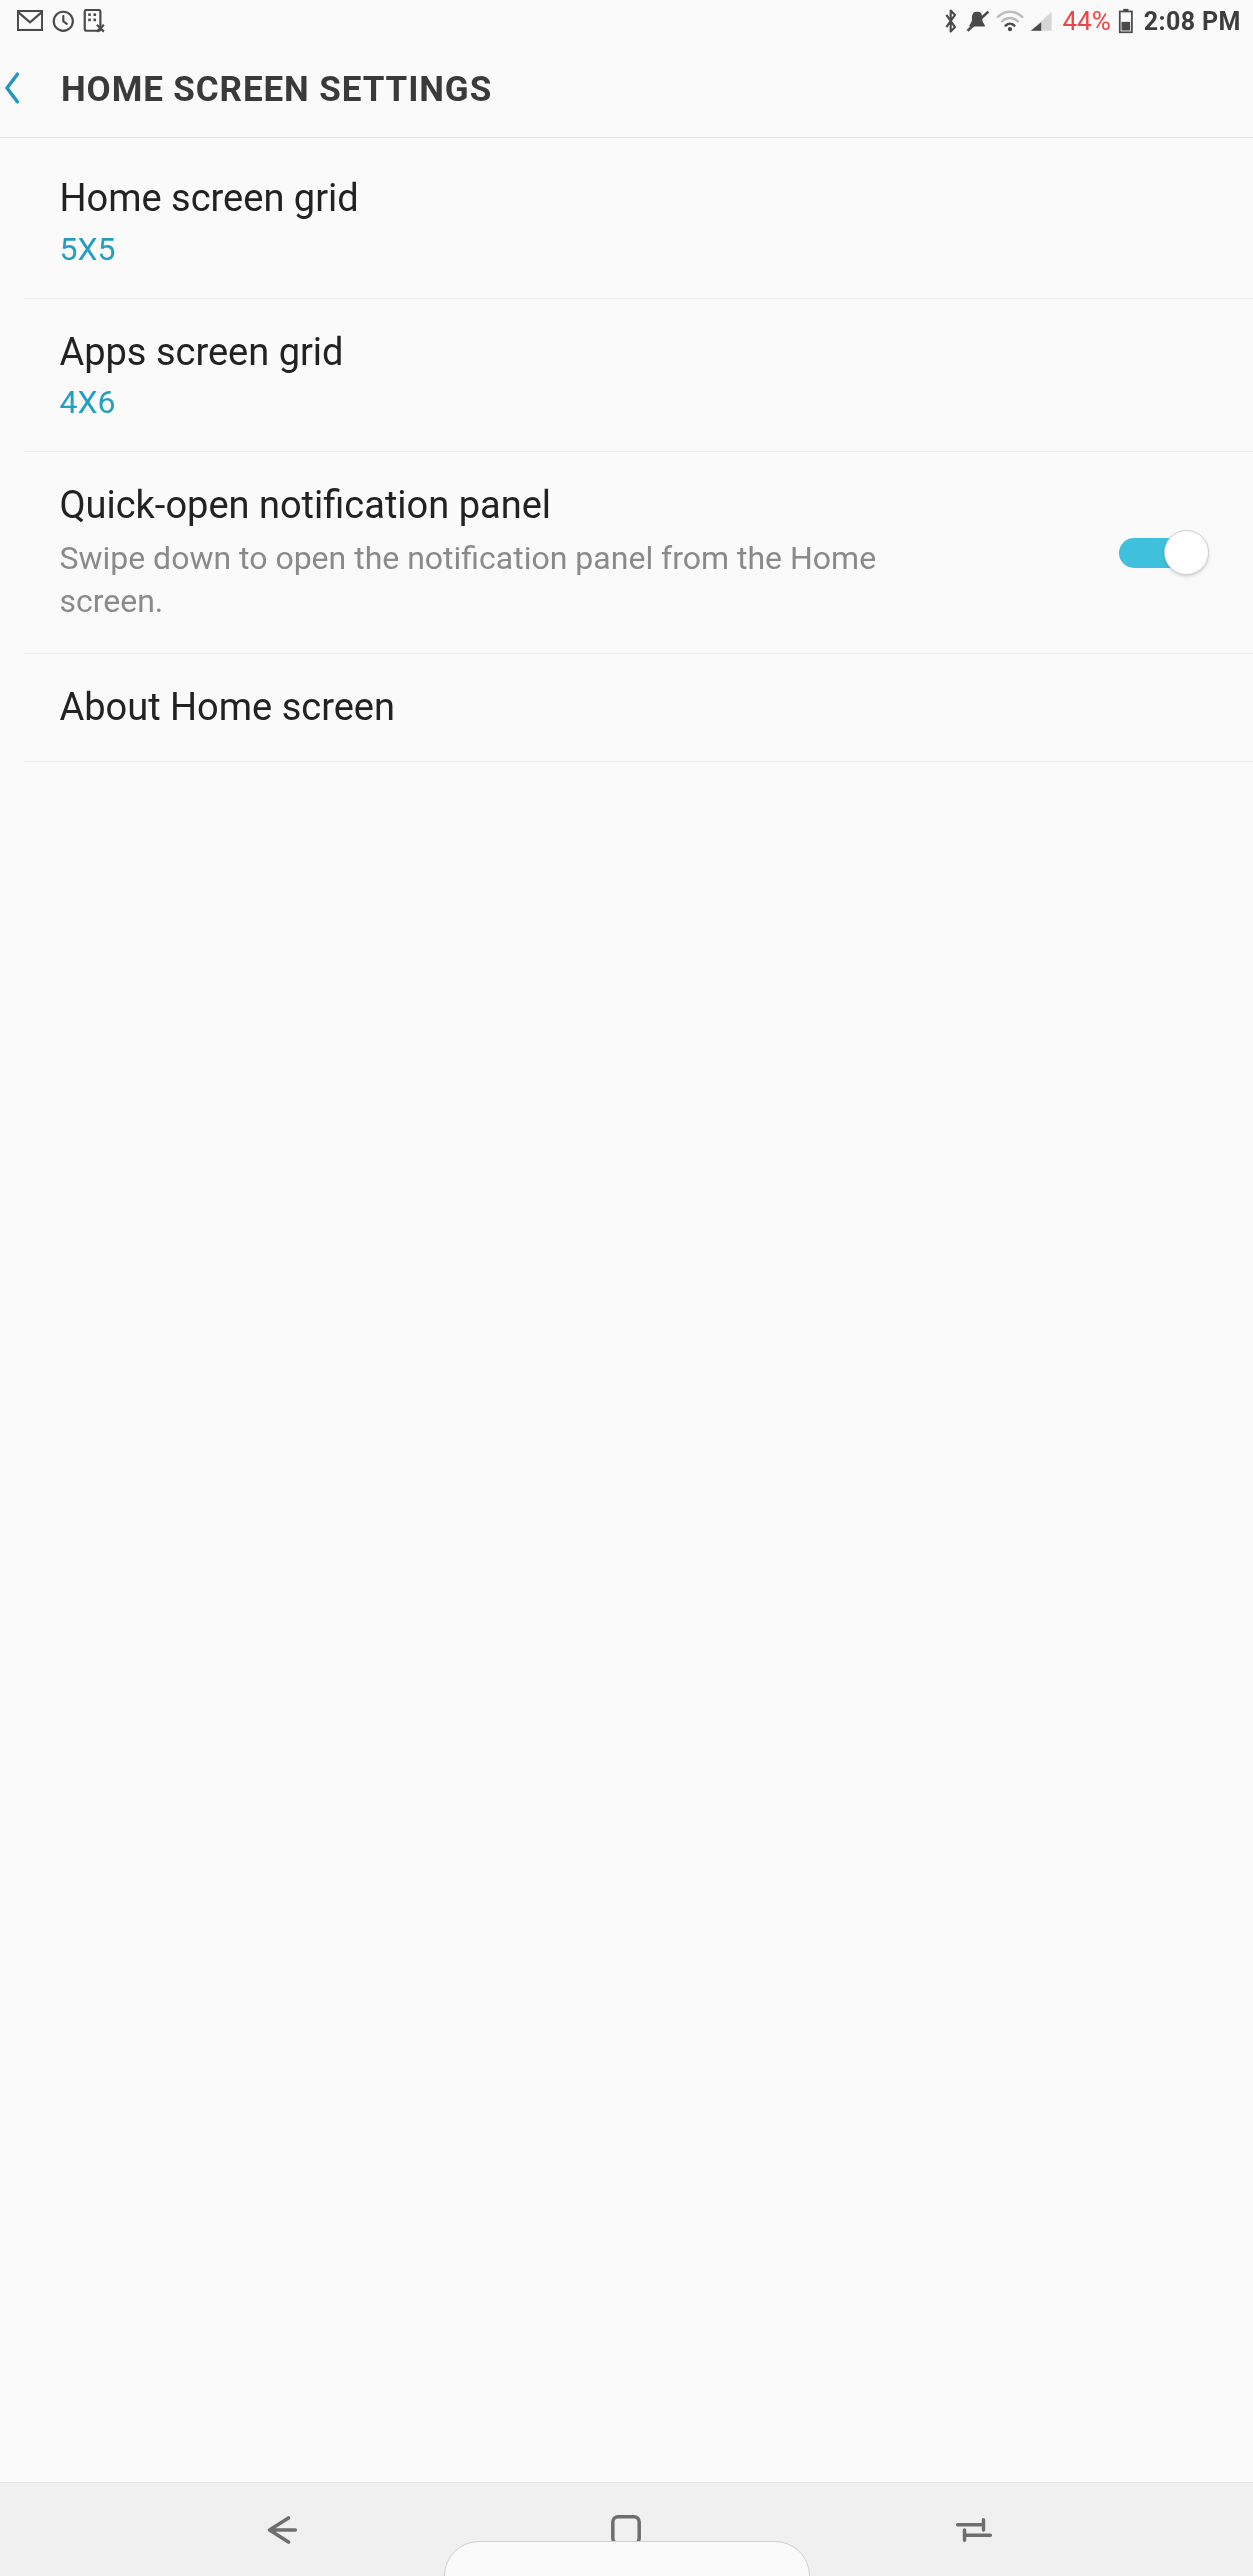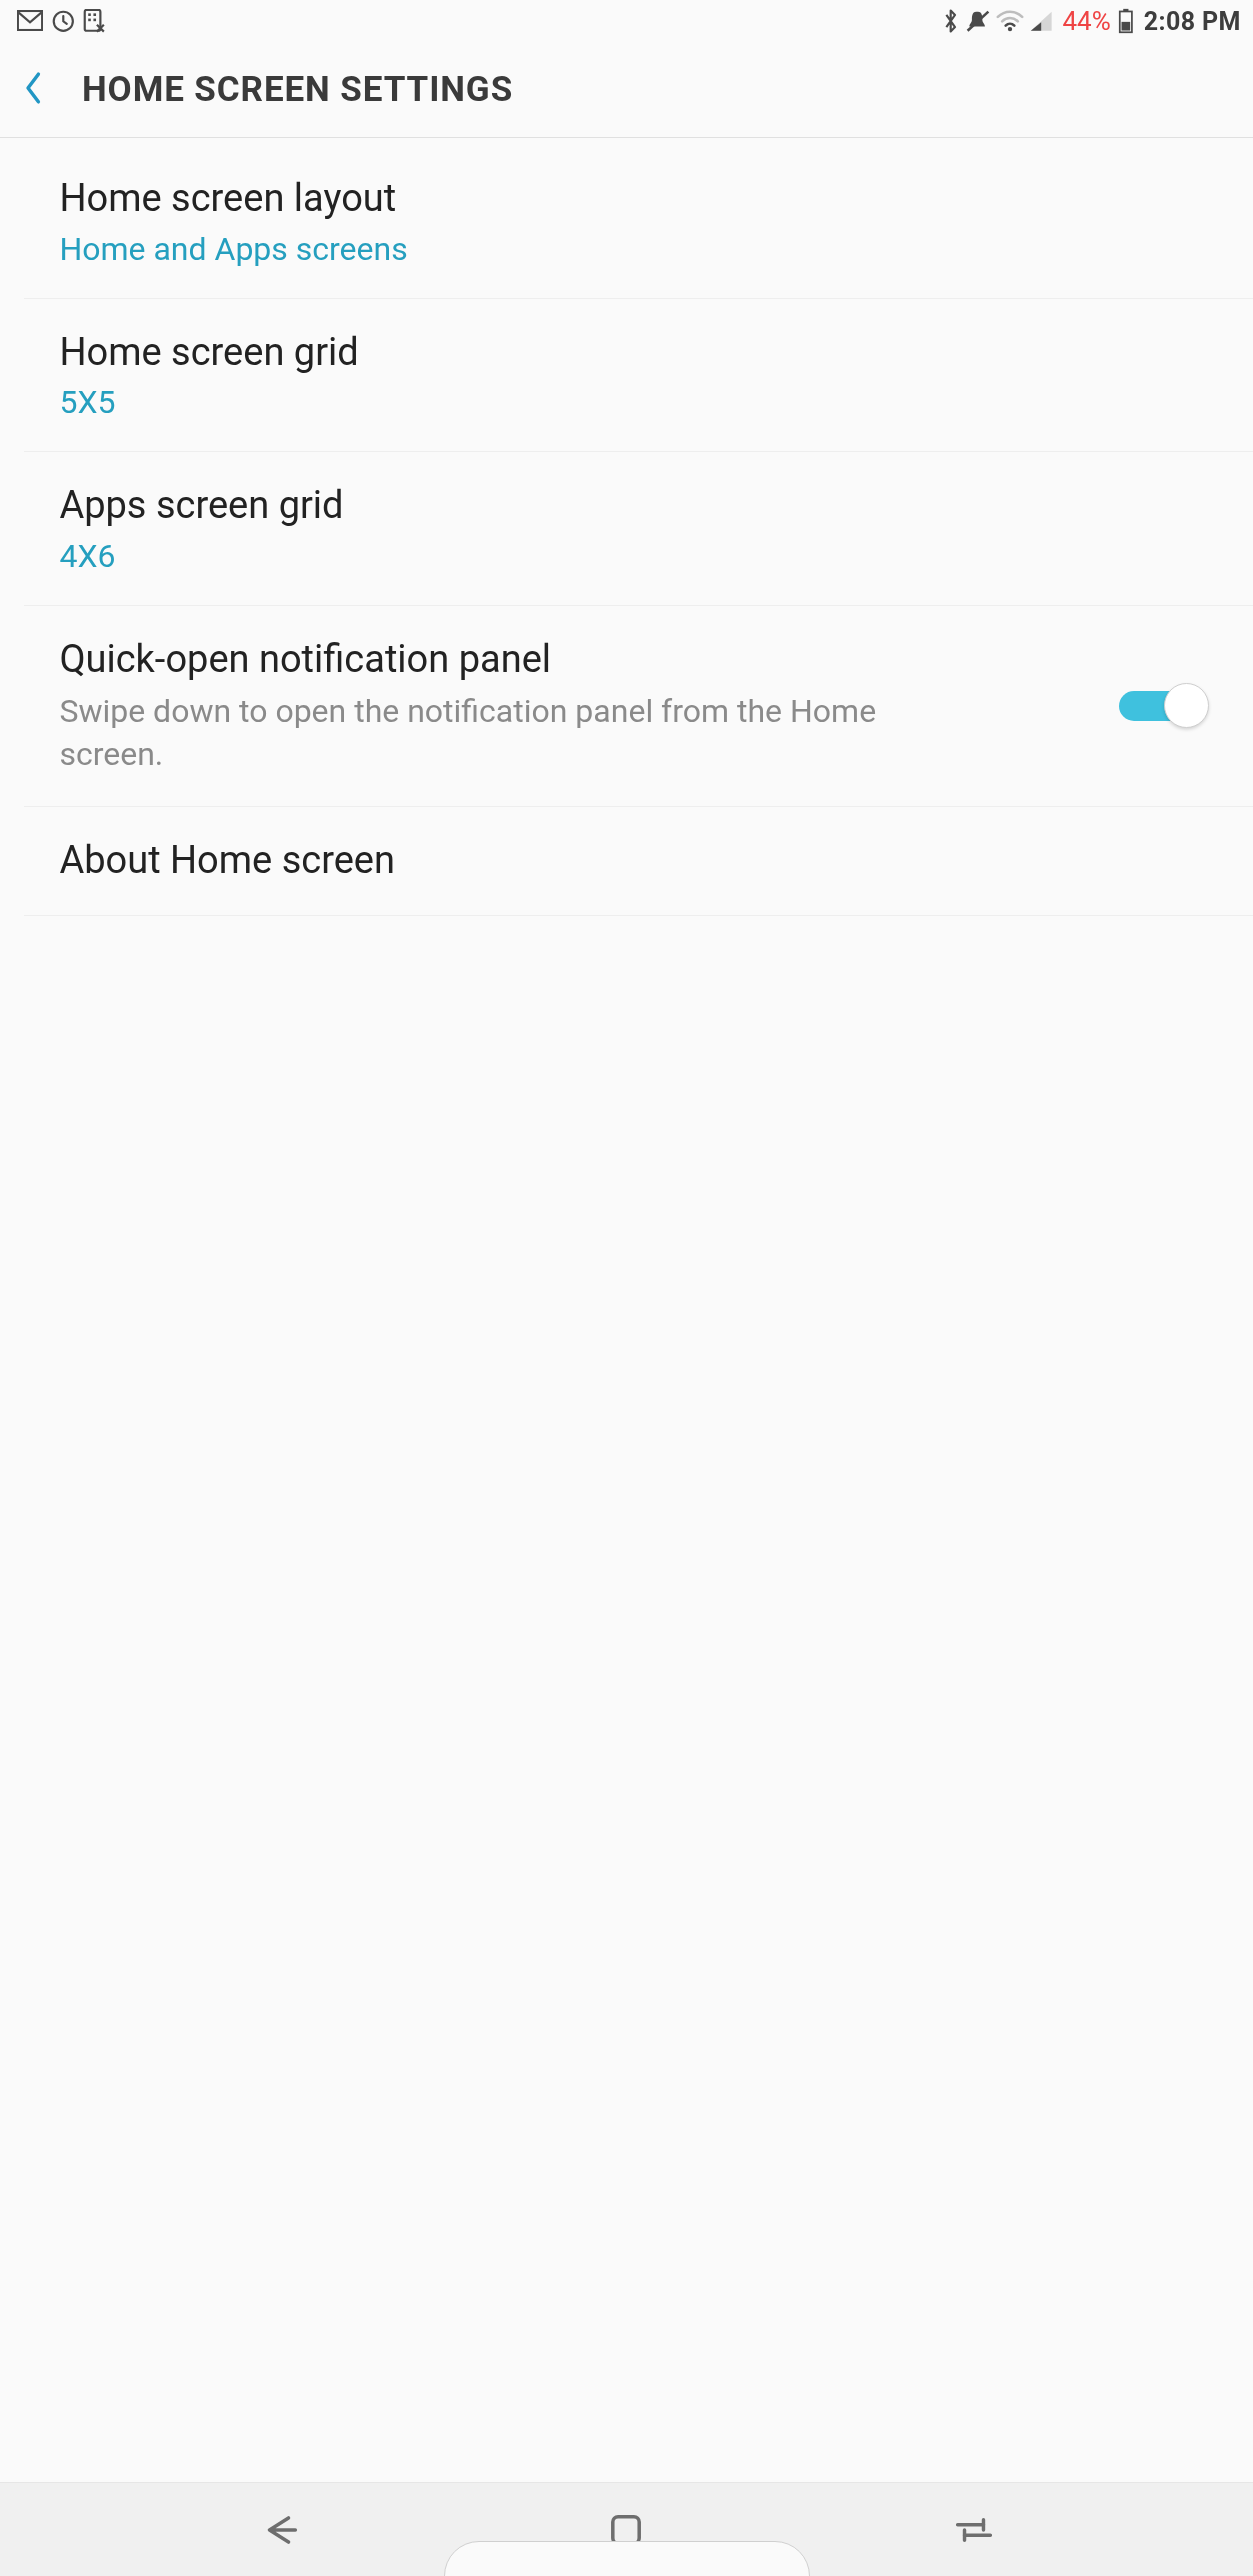--- a/index.html
+++ b/index.html
@@ -28,21 +28,20 @@
   .status-icon { display: inline-flex; align-items: center; justify-content: center; }
   .status-icon svg { display: block; }
   .status-time { font-size: 25px; letter-spacing: 0.4px; margin-left: 5.2px; font-weight: 700; color:#3d3d3d;}
   .status-pct { font-size: 26px; margin: 0 1.7px 0 3.5px; color:#ef4444;}
 
   
   .app-bar {
     height: 96px;
     display: flex;
     align-items: center;
-    padding-left: 21px;
     border-bottom: 0.9px solid #e0e0e0;
     background: #fafafa;
   }
   .back-chevron {
     width: 61px;
     display: flex;
     align-items: center;
     color: #2196c4;
   }
   .app-title {
@@ -202,26 +201,20 @@
       <svg width="24.4" height="38" viewBox="0 0 28 44">
           <path d="M20 6 L8 22 L20 38" fill="none" stroke="#2196c4" stroke-width="4" stroke-linecap="round" stroke-linejoin="round"></path>
         </svg>
     </span>
   </div>
   <div class="app-title">HOME SCREEN SETTINGS</div>
 </div>
 
 <div class="list">
 
-  <div class="item">
-    <div class="item-textcol">
-      <div class="item-title">Home screen layout</div>
-      <div class="item-sub-accent">Home and Apps screens</div>
-    </div>
-  </div>
 
   <div class="item">
     <div class="item-textcol">
       <div class="item-title">Home screen grid</div>
       <div class="item-sub-accent">5X5</div>
     </div>
   </div>
 
   <div class="item">
     <div class="item-textcol">

